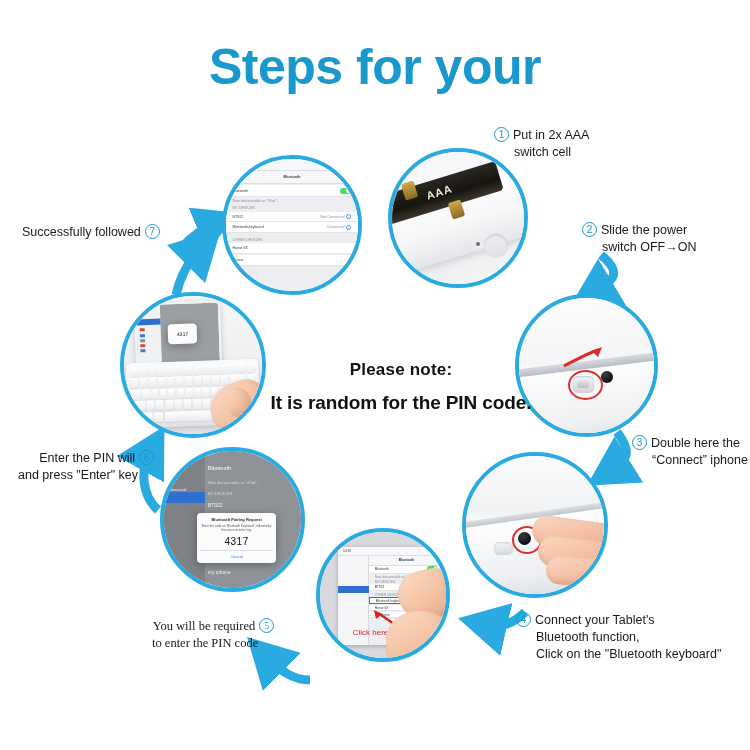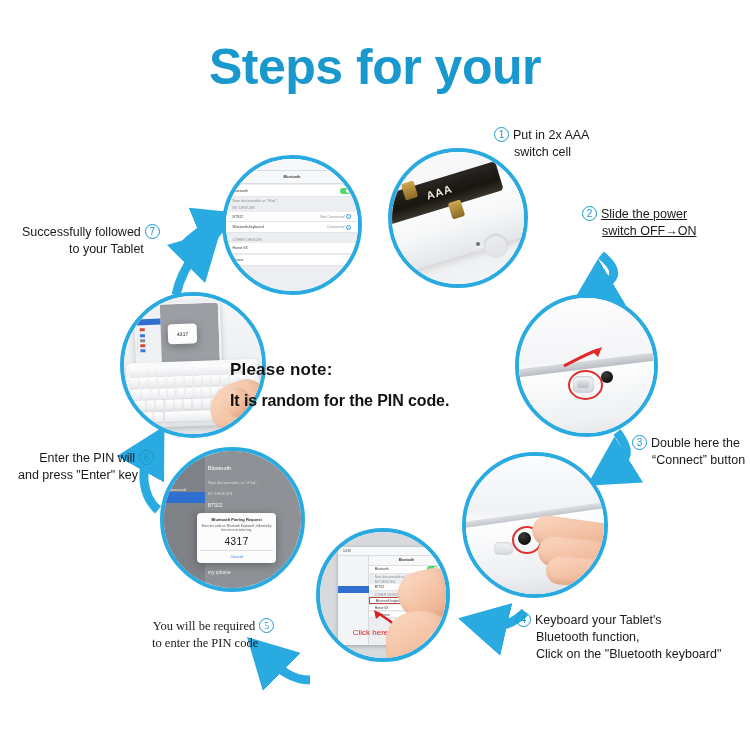--- a/index.html
+++ b/index.html
@@ -22,26 +22,26 @@
     text-align: center;
     font-size: 50px;
     font-weight: bold;
     color: #1898cd;
     letter-spacing: -0.5px;
   }
 
   
   .note {
     position: absolute;
-    left: 230px; top: 360px; width: 280px;
-    text-align: left;
+    left: 261px; top: 360px; width: 280px;
+    text-align: center;
     color: #111111;
   }
   .note .l1 { font-size: 17px; font-weight: bold; letter-spacing: 0.2px; }
-  .note .l2 { font-size: 16px; font-weight: bold; margin-top: 12px; letter-spacing: -0.1px; }
+  .note .l2 { font-size: 19px; font-weight: bold; margin-top: 12px; letter-spacing: -0.1px; }
 
   
   .step-text {
     position: absolute;
     font-size: 12.5px;
     color: #1a1a1a;
     line-height: 17px;
     white-space: nowrap;
   }
   .step-text .line { display: block; }
@@ -301,21 +301,21 @@
       <div class="pw-switch"></div>
       <div class="pw-ring"></div>
       <div class="pw-port"></div>
       <svg class="red-arrow" style="left:32%; top:34%;" width="46" height="28" viewBox="0 0 46 28">
         <path d="M2,22 C14,16 24,10 36,6" stroke="#e02a2a" stroke-width="3" fill="none"></path>
         <path d="M40,3 L30,7 L36,13 Z" fill="#e02a2a"></path>
       </svg>
     </div>
   </div>
 
-  <div class="step-text" style="left:578px; top:206px;text-decoration:underline;">
+  <div class="step-text" style="left:578px; top:222px;">
     <span class="line">
       <span class="num">2</span><span>Slide the power</span>
     </span>
     <span class="line" style="padding-left:24px;">switch OFF→ON</span>
   </div>
 
   <div class="circle" style="left:462px; top:452px; width:146px; height:146px;">
     <div class="inner">
       <div class="cb-bg"></div>
       <div class="cb-lower"></div>
@@ -326,21 +326,21 @@
       <div class="finger f1"></div>
       <div class="finger f2"></div>
       <div class="finger f3"></div>
     </div>
   </div>
 
   <div class="step-text" style="left:628px; top:435px;">
     <span class="line">
       <span class="num">3</span><span>Double here the</span>
     </span>
-    <span class="line" style="padding-left:24px;">“Connect” button</span>
+    <span class="line" style="padding-left:24px;">“Connect” iphone</span>
   </div>
 
   <div class="circle" style="left:316px; top:528px; width:134px; height:134px;">
     <div class="inner">
       <div style="position:absolute;inset:0;background:#d7d9dc;"></div>
 
       <div class="ipad" style="left:14%; top:12%; width:84%; height:78%; border-radius:3px;
             box-shadow:0 1px 4px rgba(0,0,0,.25); overflow:hidden;">
         <div class="bt-screen">
           <div class="bt-status">
@@ -381,21 +381,21 @@
 
       <div class="hand-big" style="right:-6%; top:30%; width:44%; height:40%;
             border-radius:45% 30% 25% 55%; transform:rotate(-12deg);"></div>
       <div class="hand-big" style="right:-2%; bottom:-8%; width:50%; height:45%;
             border-radius:50% 40% 20% 30%;"></div>
     </div>
   </div>
 
   <div class="step-text" style="left:512px; top:612px;">
     <span class="line">
-      <span class="num">4</span><span>Keyboard your Tablet's</span>
+      <span class="num">4</span><span>Connect your Tablet's</span>
     </span>
     <span class="line" style="padding-left:24px;">Bluetooth function,</span>
     <span class="line" style="padding-left:24px;">Click on the "Bluetooth keyboard"</span>
   </div>
 
   <div class="circle" style="left:160px; top:447px; width:145px; height:145px;">
     <div class="inner">
       <div style="position:absolute;inset:0;background:#8e9195;"></div>
       <div style="position:absolute; left:0; top:0; width:30%; height:100%; background:#7e8185;"></div>
       <div style="position:absolute; left:0; top:30%; width:30%; height:8%; background:#2f6fd0;"></div>
@@ -563,21 +563,20 @@
         </div>
         <div class="bt-row" style="top:73%; height:8%;">
           <span>iphone</span>
         </div>
       </div>
     </div>
   </div>
 
   <div class="step-text" style="left:22px; top:224px; text-align:right;">
     <span class="line"><span>Successfully followed</span><span class="num">7</span></span>
-    <span class="line" style="padding-right:20px;">to your Tablet</span>
   </div>
 
   <div class="note">
     <div class="l1">Please note:</div>
     <div class="l2">It is random for the PIN code.</div>
   </div>
 
 </div>
 
 </body></html>

